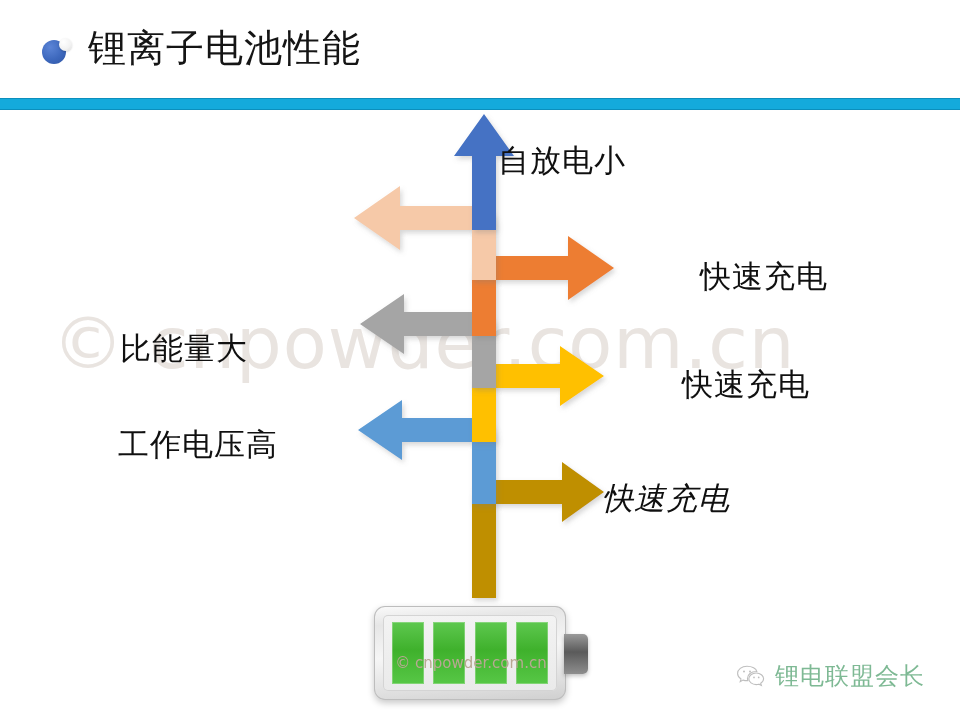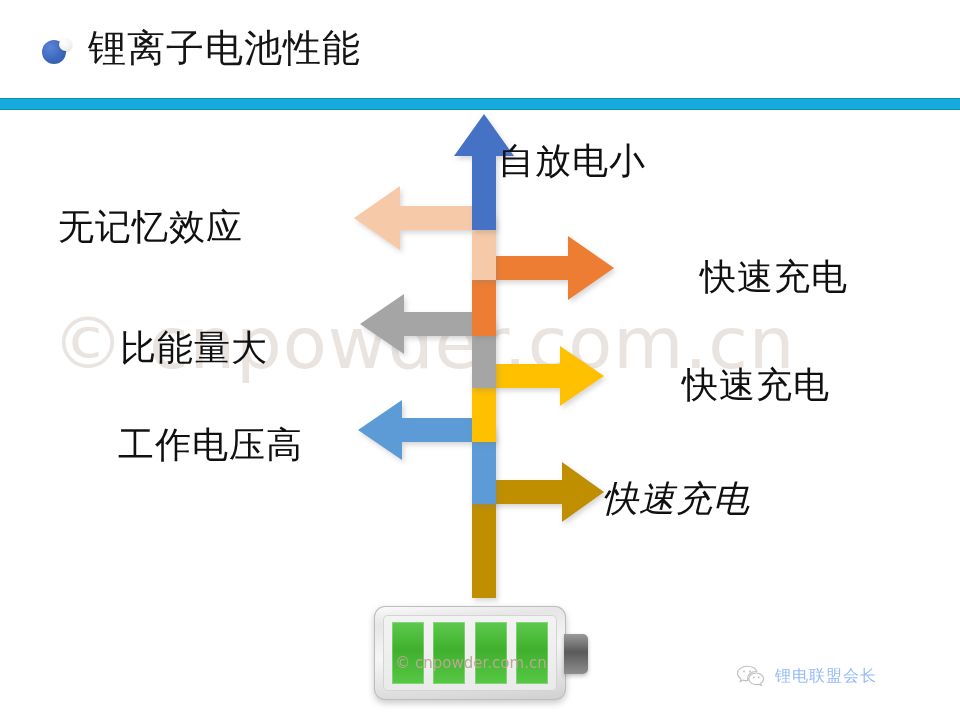--- a/index.html
+++ b/index.html
@@ -94,21 +94,21 @@
   #arrow-svg {
     position: absolute;
     left: 0; top: 0;
     width: 960px;
     height: 612px;
   }
 
   
   .label {
     position: absolute;
-    font-size: 36px;
+    font-size: 31px;
     line-height: 38px;
     color: #101010;
     white-space: nowrap;
     letter-spacing: 1px;
   }
   .label.right-side { text-align: left; }
   .label.left-side  { text-align: right; }
 
   #lbl-self-discharge { left: 498px; top: 34px; }
   #lbl-no-memory      { left: 58px;  top: 100px; }
@@ -181,23 +181,23 @@
     position: absolute;
     left: 736px;
     top: 664px;
     display: flex;
     align-items: center;
     gap: 9px;
     opacity: 0.55;
   }
   #brand-icon { width: 30px; height: 24px; display: block; }
   #brand-text {
-    font-size: 16px;
+    font-size: 24px;
     line-height: 24px;
-    color: #3b82f6;
+    color: #15803d;
     white-space: nowrap;
     letter-spacing: 1px;
   }
 </style>
 </head>
 <body>
 
 <div id="slide">
 
   <div id="header">
@@ -304,21 +304,20 @@
                  L 454 48
                  L 484 6
                  L 514 48
                  L 496 48
                  L 496 122 Z" fill="#4472C4"></path>
       </g>
     </svg>
 
     <div class="label right-side" id="lbl-self-discharge">自放电小</div>
 
-    <div class="label left-side" id="lbl-no-memory">无记忆效应</div>
 
     <div class="label right-side" id="lbl-cycle-life">快速充电</div>
 
     <div class="label left-side" id="lbl-energy-density">比能量大</div>
 
     <div class="label right-side" id="lbl-safety">快速充电</div>
 
     <div class="label left-side" id="lbl-voltage">工作电压高</div>
 
     <div class="label right-side" id="lbl-fast-charge">快速充电</div>

